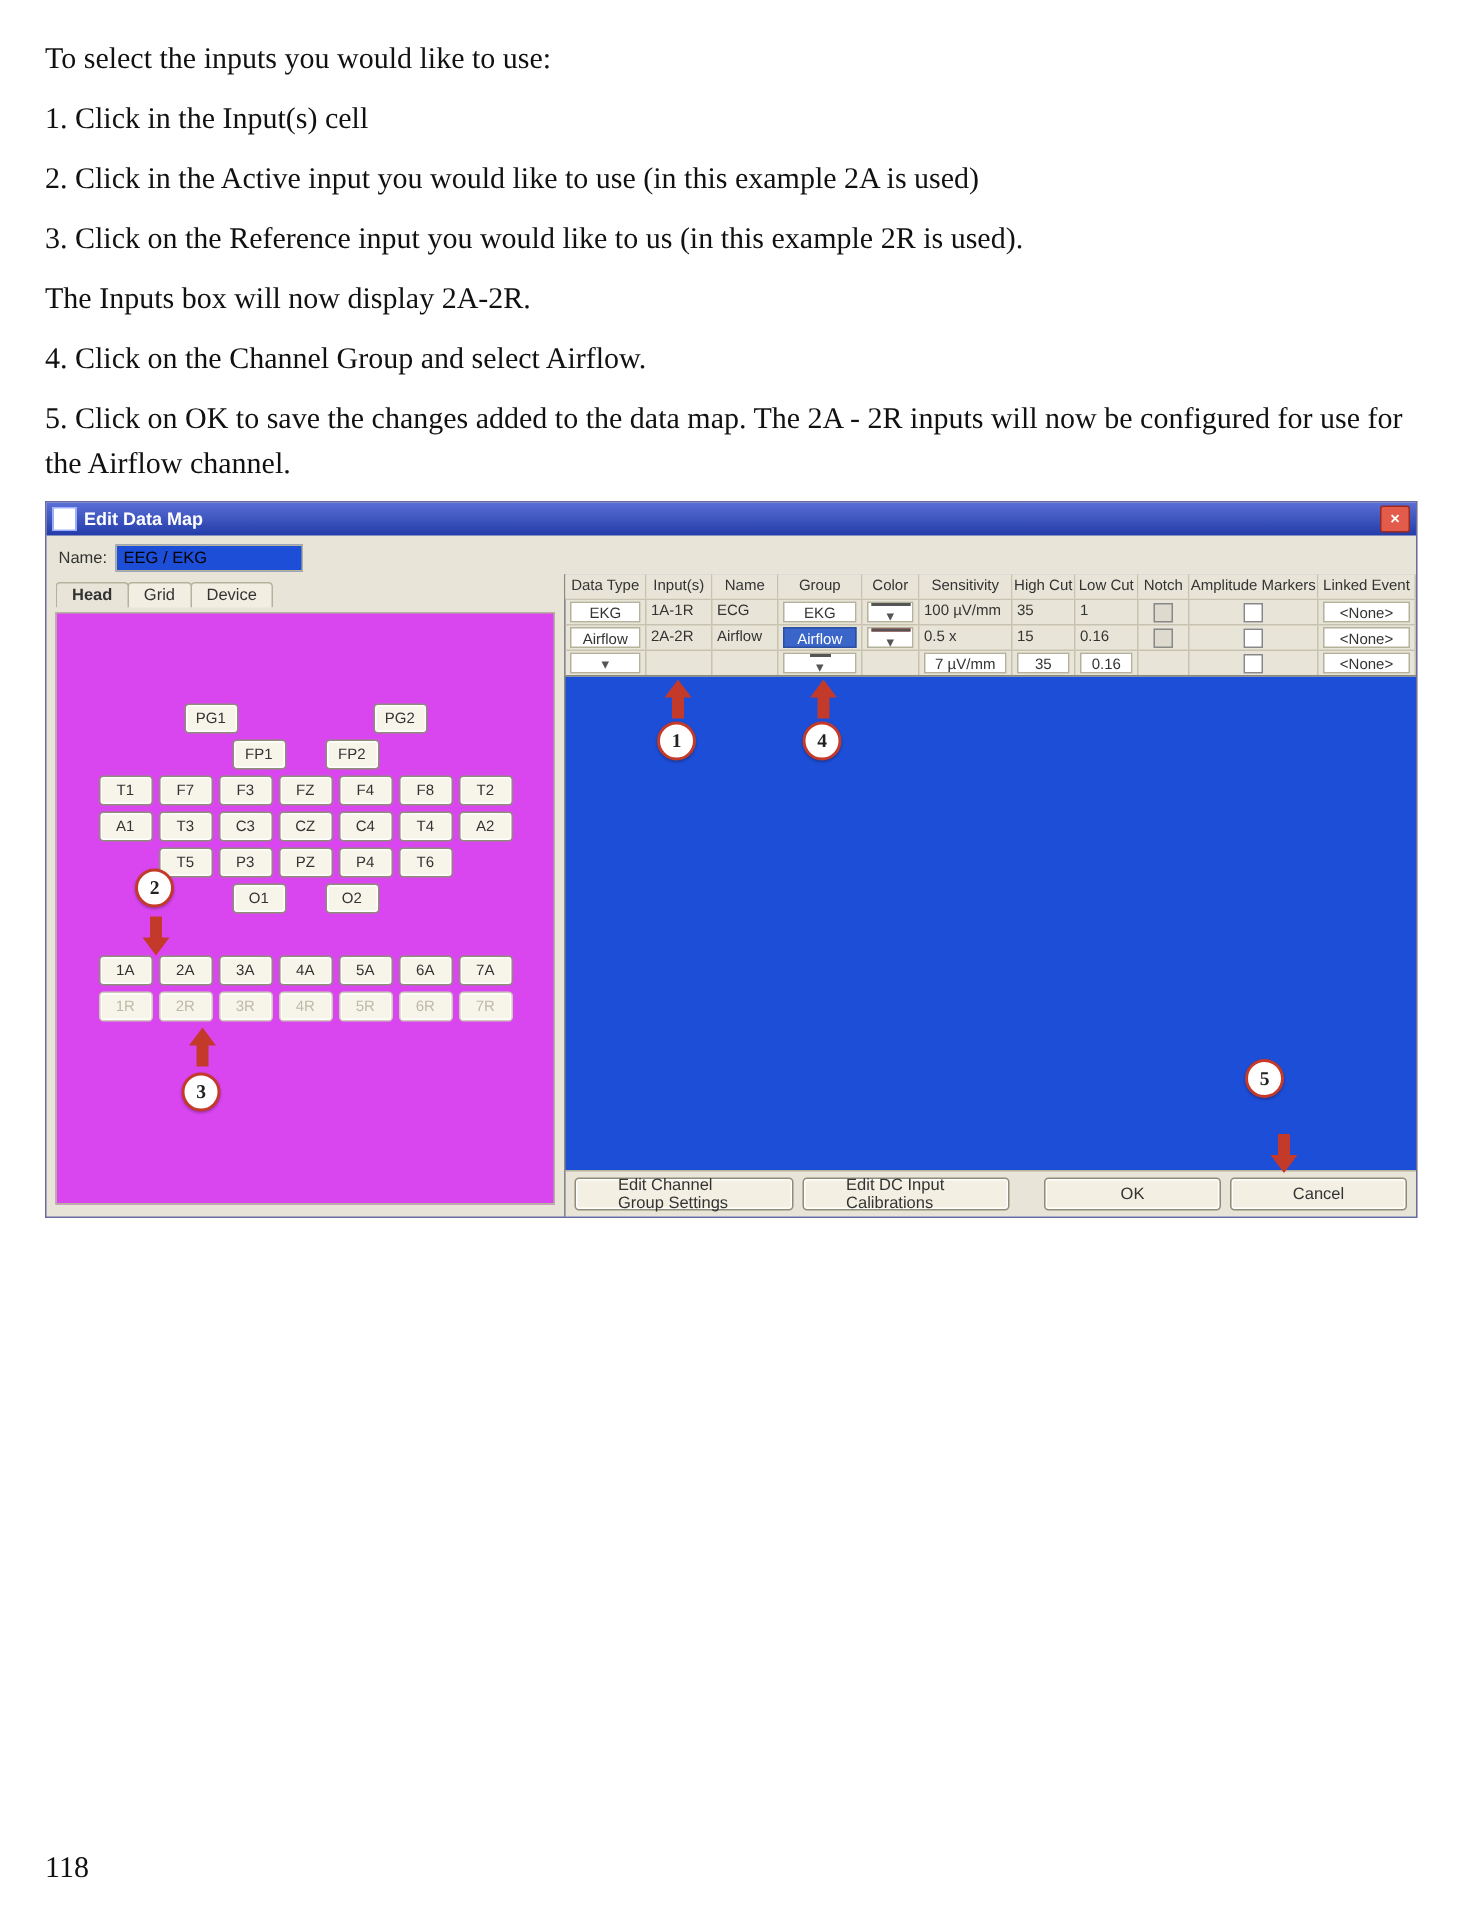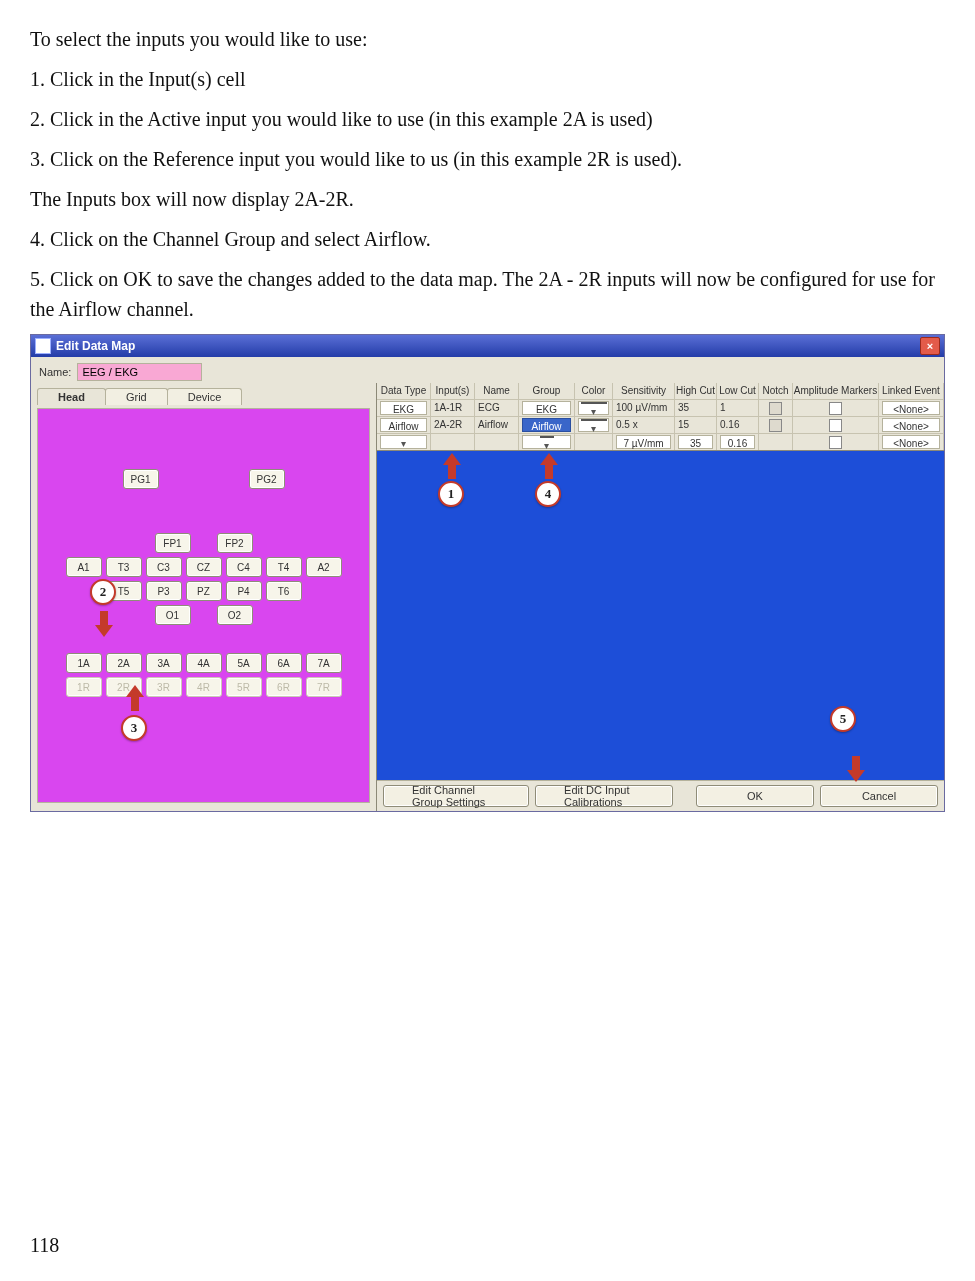--- a/index.html
+++ b/index.html
@@ -9,26 +9,26 @@
 
   
   .win{border:1px solid #6a6aa0;background:#e8e5d8;font-family:Tahoma,Arial,sans-serif;font-size:11px;color:#333;}
   .titlebar{height:22px;background:linear-gradient(#5a6fd6,#233ca8);display:flex;align-items:center;padding:0 4px;color:#fff;}
   .titlebar .icon{width:14px;height:14px;background:#fff;margin-right:5px;border:1px solid #9cb0ff;}
   .titlebar .title{flex:1;font-weight:bold;font-size:12px;}
   .titlebar .close{width:18px;height:16px;background:#e35b4a;border:1px solid #9c2a1c;color:#fff;display:flex;align-items:center;justify-content:center;font-weight:bold;font-size:11px;border-radius:2px;}
 
   .toprow{display:flex;align-items:center;gap:6px;padding:6px 8px 2px 8px;}
   .toprow label{font-size:11px;}
-  .toprow input{font-size:11px;height:16px;border:1px solid #b5b29c;background:#f9a8d4;padding:0 4px;width:115px;}
+  .toprow input{font-size:11px;height:16px;border:1px solid #b5b29c;background:#1d4ed8;padding:0 4px;width:115px;}
 
   .content{display:flex;align-items:stretch;}
   .left{width:345px;padding:4px 6px 8px 6px;box-sizing:border-box;}
   .tabs{display:flex;gap:0;margin-bottom:4px;}
-  .tab{border:1px solid #b5b29c;border-bottom:none;background:#f2efe2;padding:2px 20px;font-size:11px;border-radius:3px 3px 0 0;margin-right:-1px;position:relative;top:1px;}
+  .tab{border:1px solid #b5b29c;border-bottom:none;background:#f2efe2;padding:2px 10px;font-size:11px;border-radius:3px 3px 0 0;margin-right:-1px;position:relative;top:1px;}
   .tab.active{background:#e8e5d8;font-weight:bold;z-index:2;}
   .headpanel{border:1px solid #b5b29c;background:#d946ef;height:395px;padding:60px 10px 10px 10px;box-sizing:border-box;position:relative;}
   .elecgrid{display:flex;flex-direction:column;align-items:center;gap:4px;}
   .erow{display:flex;gap:4px;justify-content:center;}
   .ebtn{min-width:26px;height:18px;border:1px solid #8f8c78;border-radius:3px;background:#f7f5ea;font-size:10px;display:flex;align-items:center;justify-content:center;padding:0 4px;box-shadow:inset 0 0 0 1px #fff;}
   .ebtn.dim{color:#bdbaa8;border-color:#cdc9b6;}
   .spacer{height:8px;}
 
   .circ{position:absolute;width:22px;height:22px;border:2px solid #c43a2a;border-radius:50%;background:#fff;display:flex;align-items:center;justify-content:center;font-weight:bold;font-family:Georgia,serif;font-size:13px;color:#222;box-shadow:0 1px 2px rgba(0,0,0,.3);}
   .redarrow{position:absolute;width:0;height:0;}
@@ -98,23 +98,32 @@
           <div class="tab">Grid</div>
           <div class="tab">Device</div>
         </div>
 
         <div class="headpanel">
           <div class="elecgrid">
             <div class="erow" style="gap:90px;">
               <span class="ebtn">PG1</span>
               <span class="ebtn">PG2</span>
             </div>
-            <div class="erow" style="gap:26px;margin-top:40px;">
+            <div class="erow" style="gap:26px;">
               <span class="ebtn">FP1</span>
               <span class="ebtn">FP2</span>
+            </div>
+            <div class="erow">
+              <span class="ebtn">T1</span>
+              <span class="ebtn">F7</span>
+              <span class="ebtn">F3</span>
+              <span class="ebtn">FZ</span>
+              <span class="ebtn">F4</span>
+              <span class="ebtn">F8</span>
+              <span class="ebtn">T2</span>
             </div>
             <div class="erow">
               <span class="ebtn">A1</span>
               <span class="ebtn">T3</span>
               <span class="ebtn">C3</span>
               <span class="ebtn">CZ</span>
               <span class="ebtn">C4</span>
               <span class="ebtn">T4</span>
               <span class="ebtn">A2</span>
             </div>

